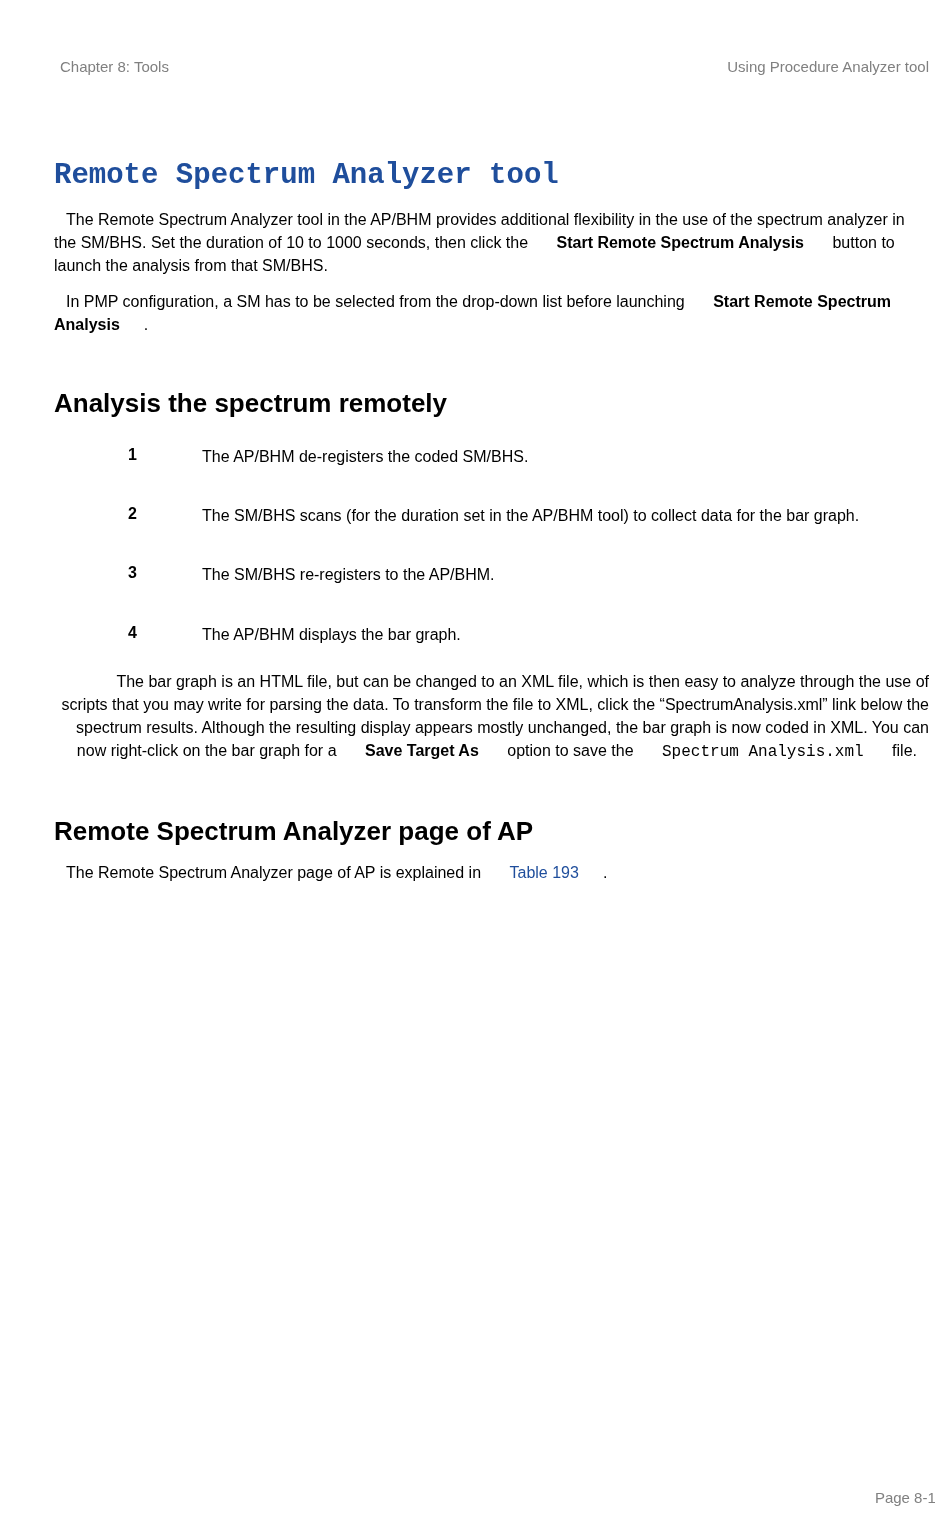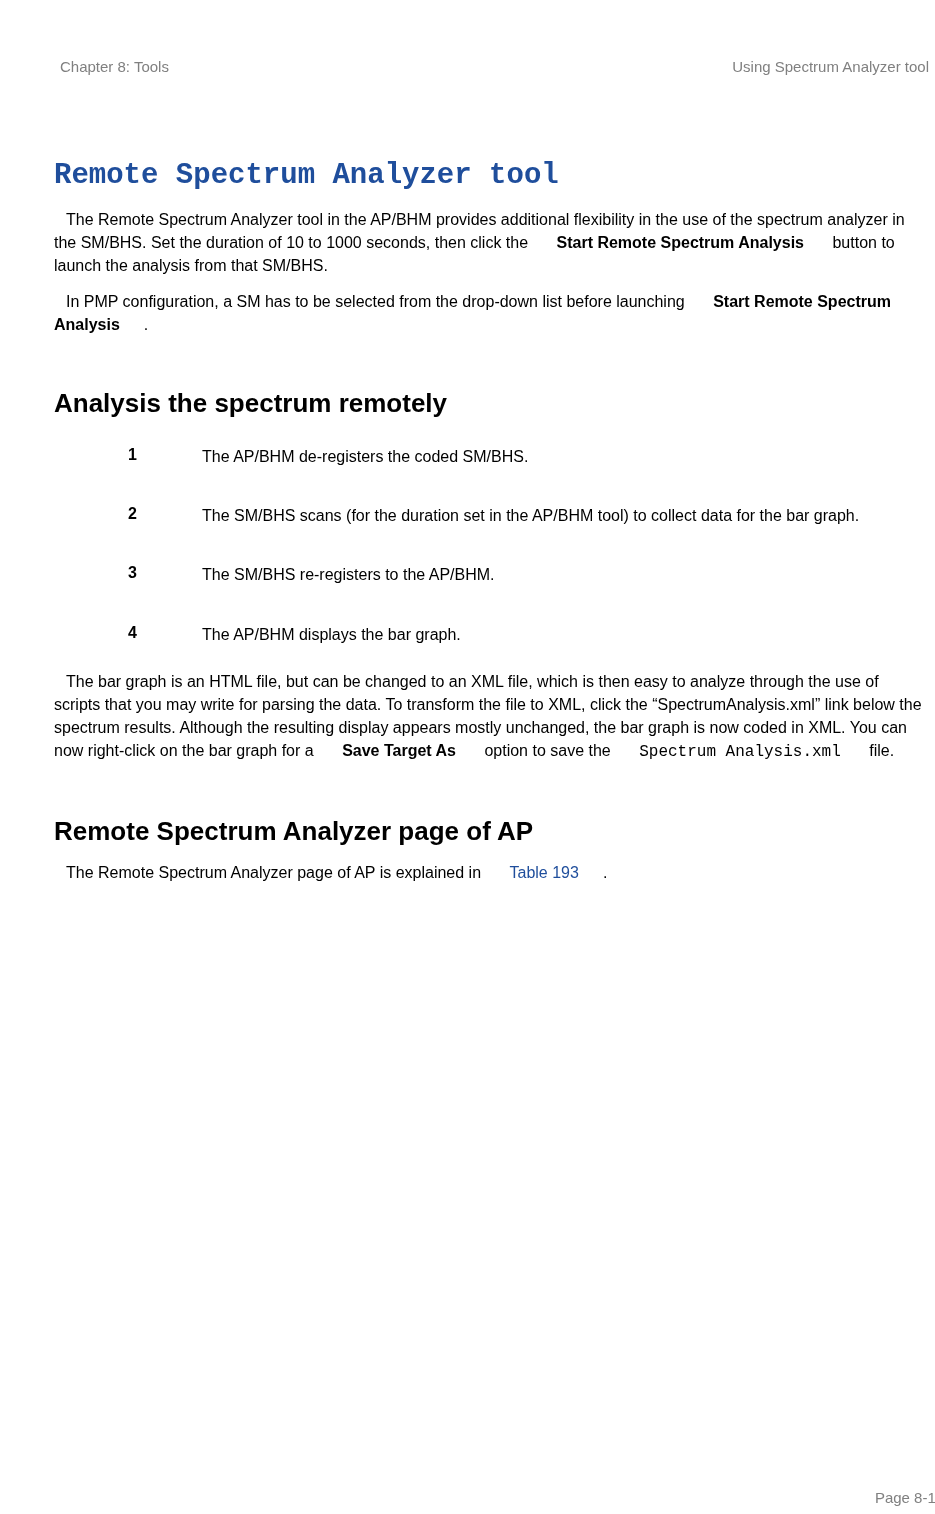--- a/index.html
+++ b/index.html
@@ -91,21 +91,21 @@
       text-align: right;
       color: #808080;
       font-size: 15px;
     }
   </style>
 </head>
 <body>
 
 <div class="page-header">
   <span>Chapter 8:  Tools</span>
-  <span>Using Spectrum Analyzer tool</span>
+  <span>Using Procedure Analyzer tool</span>
 </div>
 
 <div class="content">
 
   <div class="h1">Remote Spectrum Analyzer tool</div>
 
   <p class="para">
     <span>The Remote Spectrum Analyzer tool in the AP/BHM provides additional flexibility in the use of the spectrum analyzer in the SM/BHS. Set the duration of 10 to 1000 seconds, then click the </span><span class="bold">Start Remote Spectrum Analysis</span><span> button to launch the analysis from that SM/BHS.</span>
   </p>
 
@@ -128,21 +128,21 @@
     <div class="step-row">
       <div class="step-num">3</div>
       <div class="step-text">The SM/BHS re-registers to the AP/BHM.</div>
     </div>
     <div class="step-row">
       <div class="step-num">4</div>
       <div class="step-text">The AP/BHM displays the bar graph.</div>
     </div>
   </div>
 
-  <p class="para" style="margin-top:10px;">
+  <p class="para" style="margin-top:10px;text-align:right;">
     <span>The bar graph is an HTML file, but can be changed to an XML file, which is then easy to analyze through the use of scripts that you may write for parsing the data. To transform the file to XML, click the “SpectrumAnalysis.xml” link below the spectrum results. Although the resulting display appears mostly unchanged, the bar graph is now coded in XML. You can now right-click on the bar graph for a </span><span class="bold">Save Target As</span><span> option to save the </span><span class="mono">Spectrum Analysis.xml</span><span> file.</span>
   </p>
 
   <div class="h2">Remote Spectrum Analyzer page of AP</div>
 
   <p class="para">
     <span>The Remote Spectrum Analyzer page of AP is explained in </span><span class="link">Table 193</span><span>.</span>
   </p>
 
 </div>

